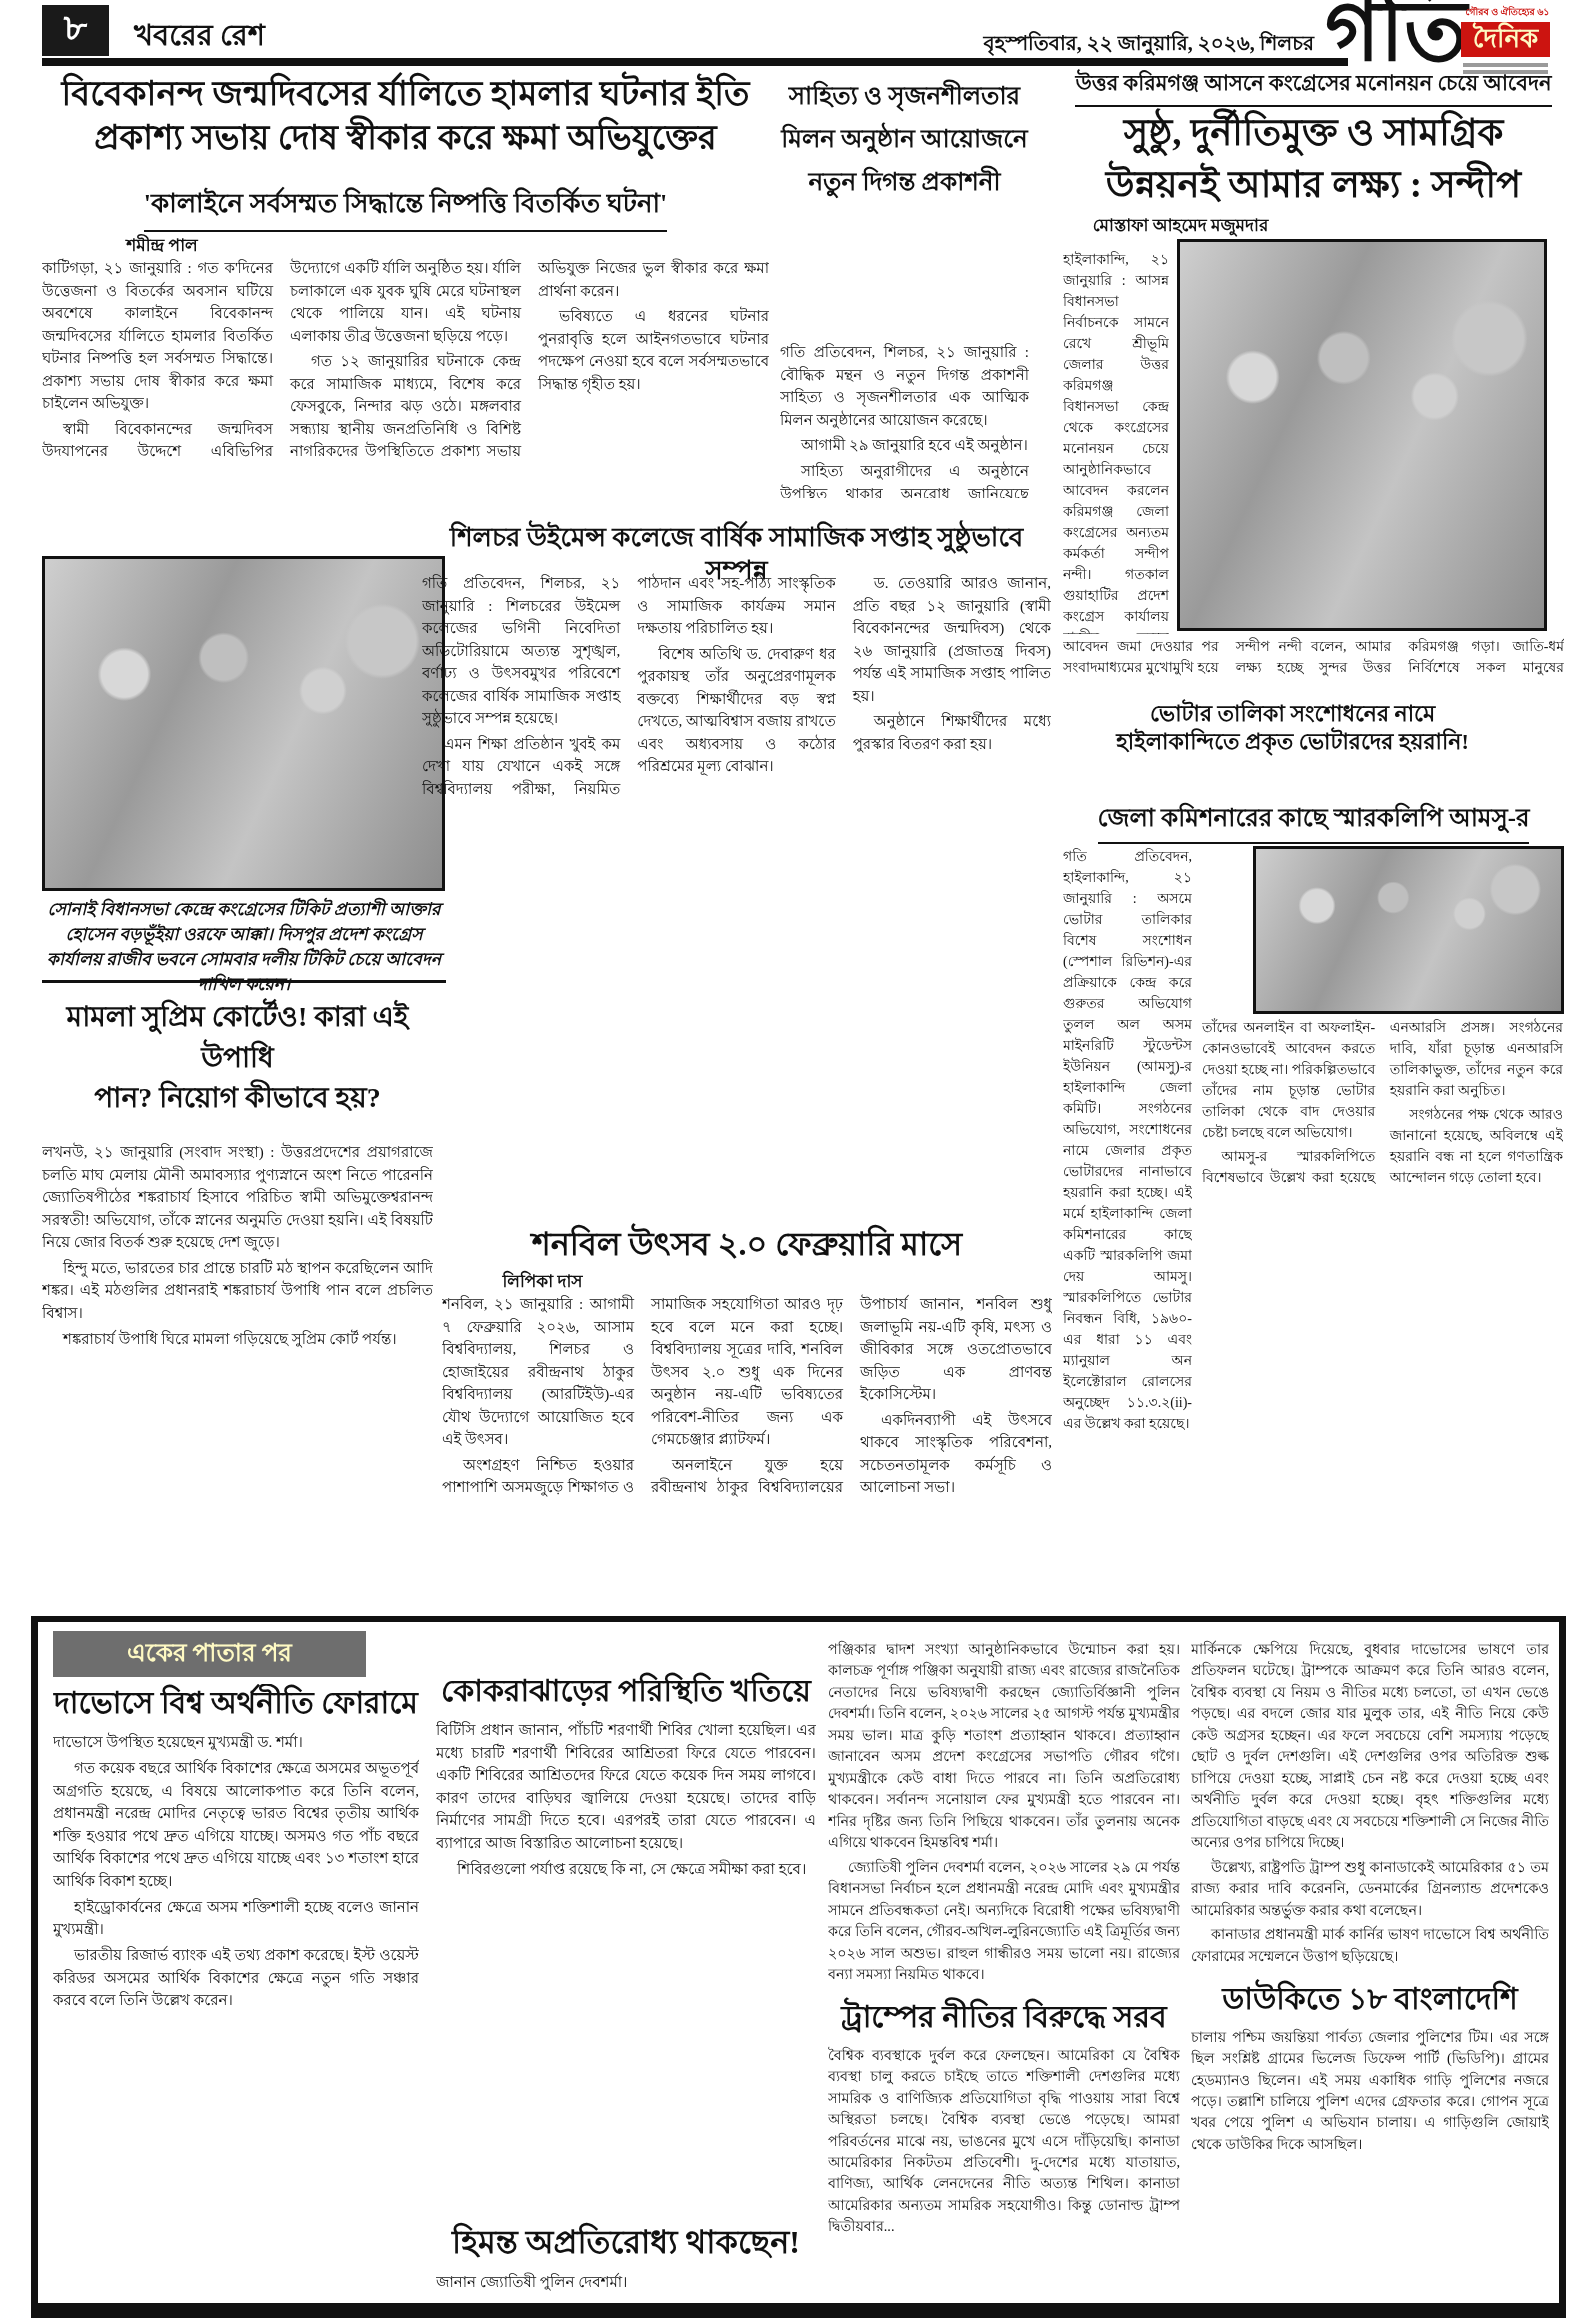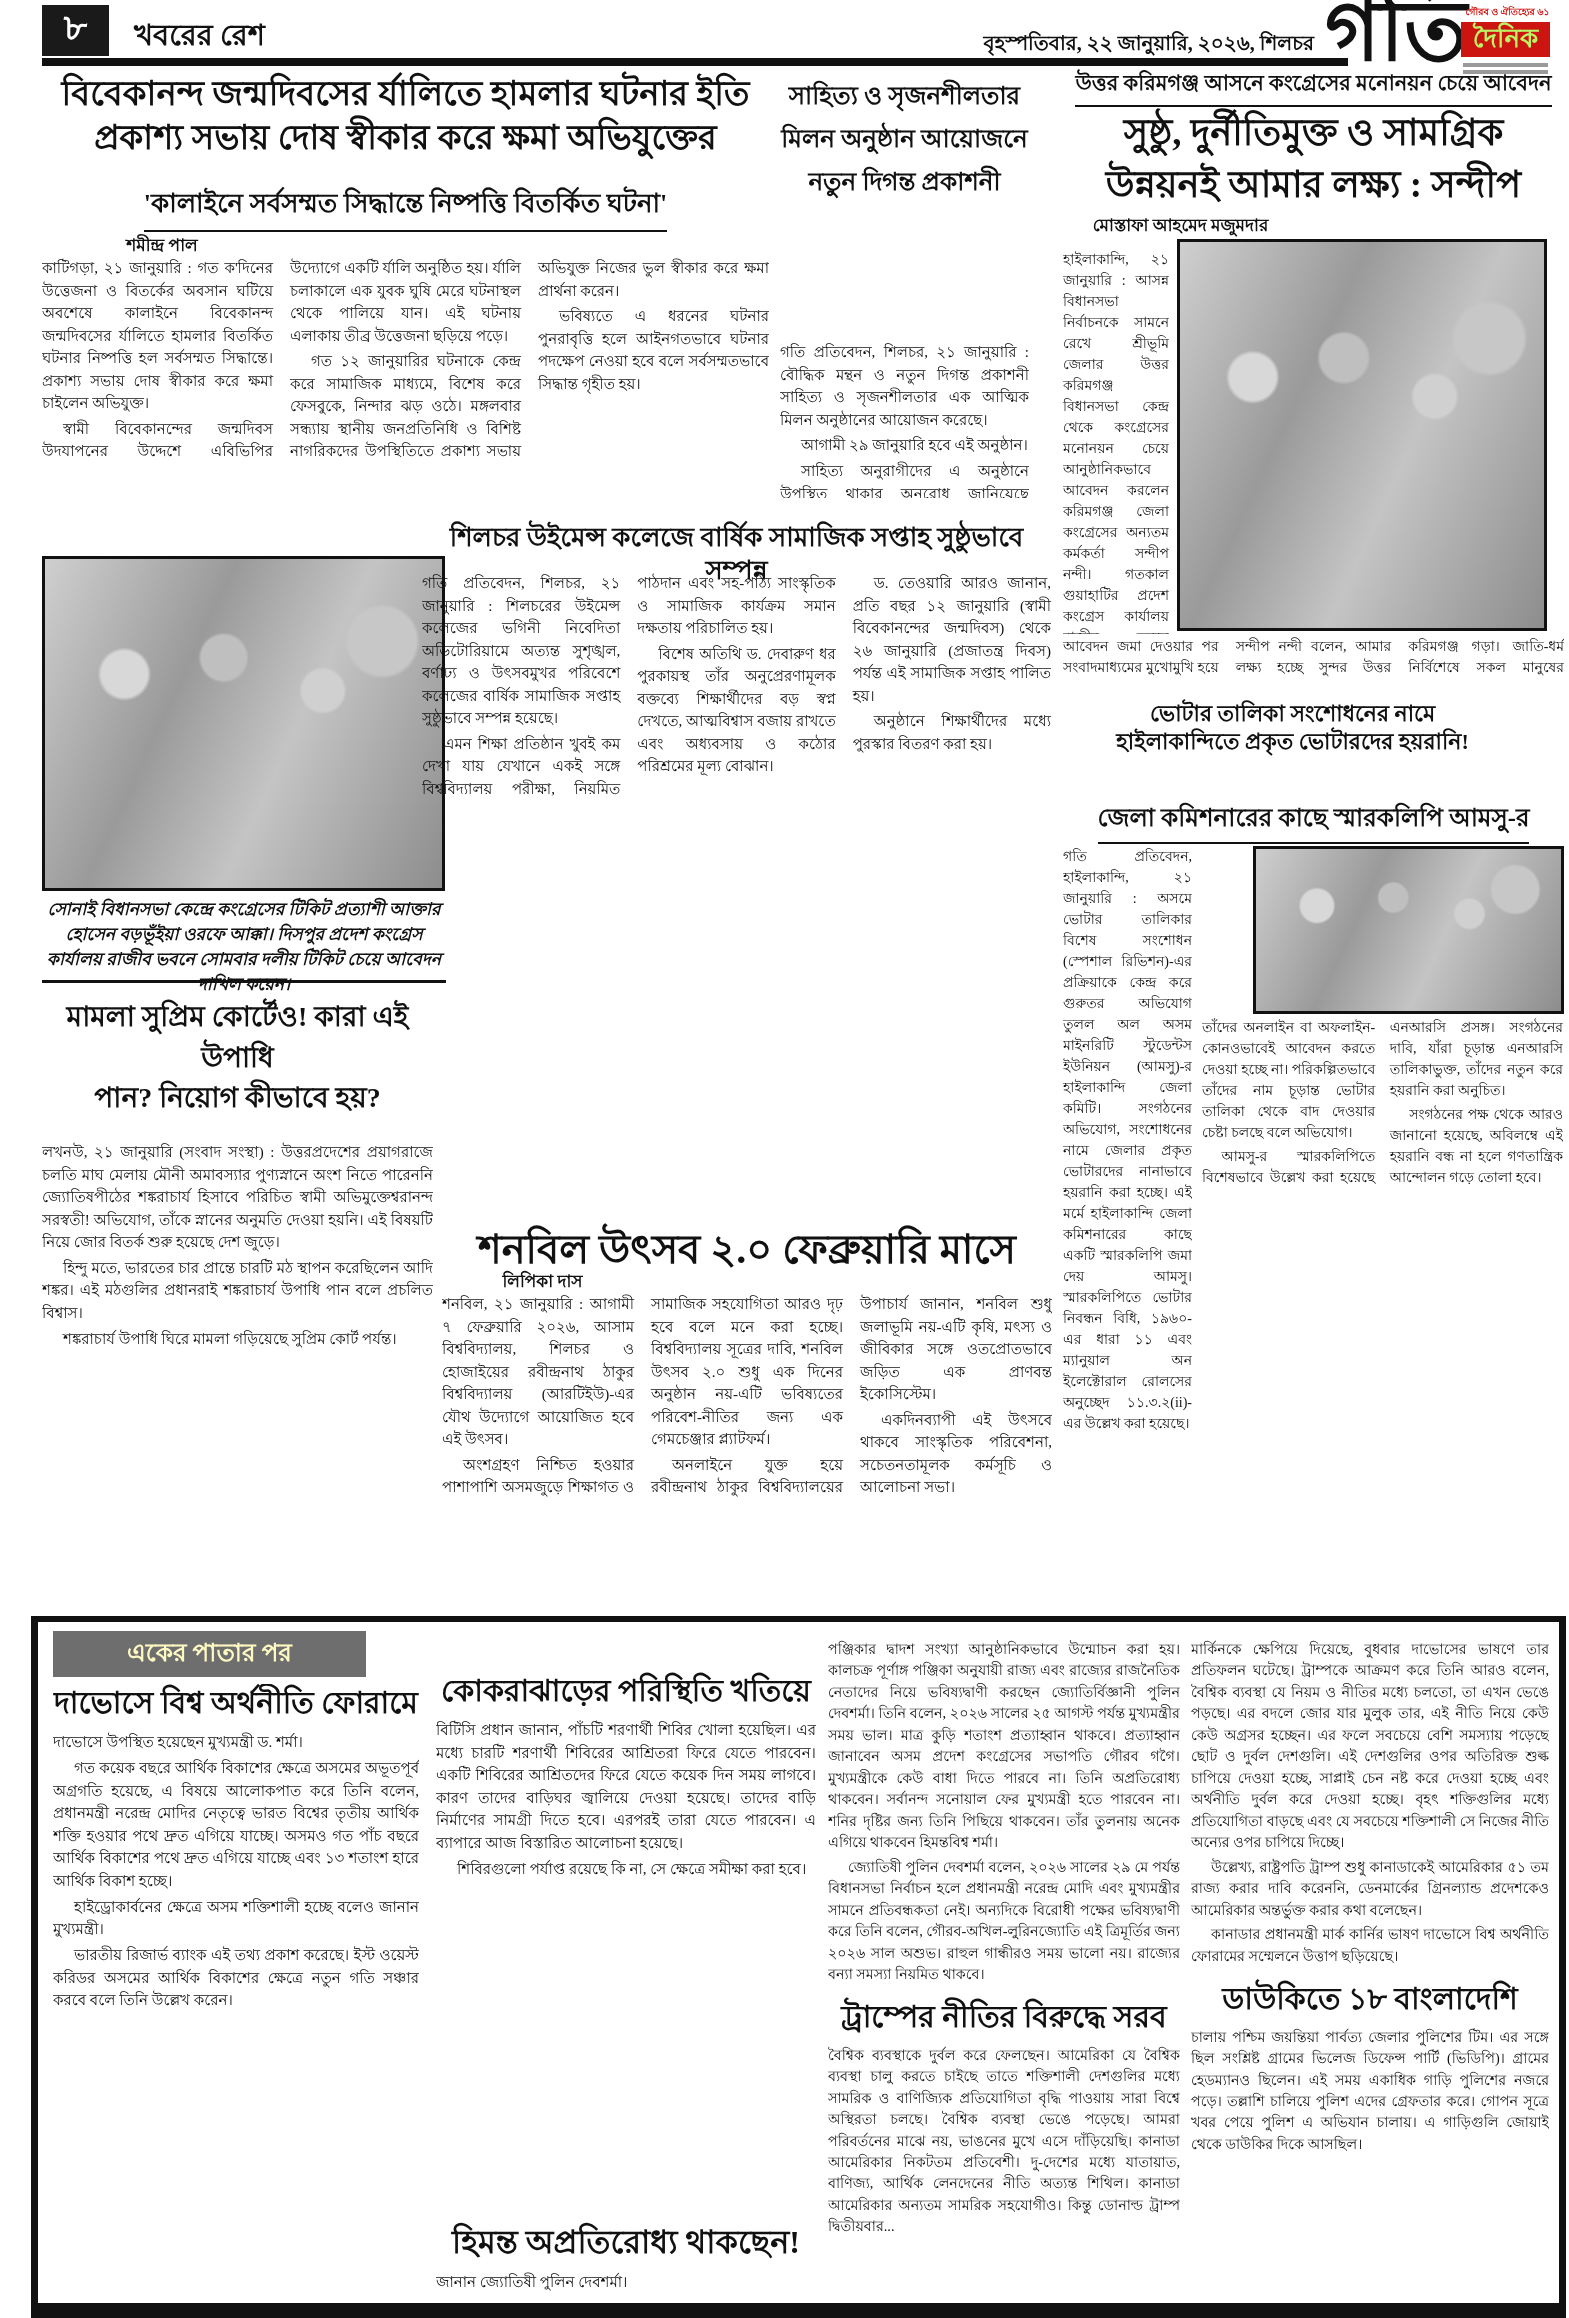--- a/index.html
+++ b/index.html
@@ -21,21 +21,21 @@
      radial-gradient(circle at 70% 40%, #d0d0d0 0 6%, transparent 7%),
      radial-gradient(circle at 85% 25%, #c7c7c7 0 8%, transparent 9%),
      linear-gradient(115deg,#cfcfcf 0%,#9a9a9a 35%,#c4c4c4 60%,#8d8d8d 100%);}
   .rule{background:#111;}
   .underl{border-bottom:2.2px solid #111;display:inline-block;padding-bottom:3.4px;}
   .caption{font-style:italic;font-weight:bold;font-size:17.3px;line-height:1.45;}
   .kicker{font-size:21px;}
   .crosshead{font-weight:bold;text-align:center;line-height:1.2;margin:10px 0;}
   .banner{background:#6e6e6e;color:#fef9c3;font-weight:bold;display:flex;align-items:center;justify-content:center;}
   .byline{font-weight:bold;font-size:17px;text-align:center;}
-  .masthead-red{background:#cc1410;color:#bef264;font-weight:bold;display:flex;align-items:center;justify-content:center;}
+  .masthead-red{background:#cc1410;color:#fef9c3;font-weight:bold;display:flex;align-items:center;justify-content:center;}
   .tinybar{background:#9a9a9a;}
 </style>
 </head>
 <body>
 
 <div id="page">
 
   <div class="abs" style="left:42px;top:4.5px;width:67px;height:51px;background:#1a1a1a;color:#fff;display:flex;align-items:center;justify-content:center;font-size:36px;font-weight:bold;">
     <span>৮</span>
   </div>
@@ -124,21 +124,21 @@
   <div class="abs hl ctr" style="left:42px;top:997px;width:391px;font-size:28px;line-height:1.45;">
     <div>মামলা সুপ্রিম কোর্টেও! কারা এই উপাধি</div>
     <div>পান? নিয়োগ কীভাবে হয়?</div>
   </div>
   <div class="abs body-txt just" style="left:42px;top:1141px;width:391px;height:470px;">
     <p>লখনউ, ২১ জানুয়ারি (সংবাদ সংস্থা) : উত্তরপ্রদেশের প্রয়াগরাজে চলতি মাঘ মেলায় মৌনী অমাবস্যার পুণ্যস্নানে অংশ নিতে পারেননি জ্যোতিষপীঠের শঙ্করাচার্য হিসাবে পরিচিত স্বামী অভিমুক্তেশ্বরানন্দ সরস্বতী! অভিযোগ, তাঁকে স্নানের অনুমতি দেওয়া হয়নি। এই বিষয়টি নিয়ে জোর বিতর্ক শুরু হয়েছে দেশ জুড়ে।</p>
     <p>হিন্দু মতে, ভারতের চার প্রান্তে চারটি মঠ স্থাপন করেছিলেন আদি শঙ্কর। এই মঠগুলির প্রধানরাই শঙ্করাচার্য উপাধি পান বলে প্রচলিত বিশ্বাস।</p>
     <p>শঙ্করাচার্য উপাধি ঘিরে মামলা গড়িয়েছে সুপ্রিম কোর্ট পর্যন্ত।</p>
   </div>
 
-  <div class="abs hl ctr" style="left:442px;top:1224px;width:610px;font-size:40px;">শনবিল উৎসব ২.০ ফেব্রুয়ারি মাসে</div>
+  <div class="abs hl ctr" style="left:442px;top:1224px;width:610px;font-size:32px;">শনবিল উৎসব ২.০ ফেব্রুয়ারি মাসে</div>
   <div class="abs byline" style="left:442px;top:1268px;width:201px;">লিপিকা দাস</div>
   <div class="abs body-txt just cols3" style="left:442px;top:1293px;width:610px;height:317px;">
     <p>শনবিল, ২১ জানুয়ারি : আগামী ৭ ফেব্রুয়ারি ২০২৬, আসাম বিশ্ববিদ্যালয়, শিলচর ও হোজাইয়ের রবীন্দ্রনাথ ঠাকুর বিশ্ববিদ্যালয় (আরটিইউ)-এর যৌথ উদ্যোগে আয়োজিত হবে এই উৎসব।</p>
     <p>অংশগ্রহণ নিশ্চিত হওয়ার পাশাপাশি অসমজুড়ে শিক্ষাগত ও সামাজিক সহযোগিতা আরও দৃঢ় হবে বলে মনে করা হচ্ছে। বিশ্ববিদ্যালয় সূত্রের দাবি, শনবিল উৎসব ২.০ শুধু এক দিনের অনুষ্ঠান নয়-এটি ভবিষ্যতের পরিবেশ-নীতির জন্য এক গেমচেঞ্জার প্ল্যাটফর্ম।</p>
     <p>অনলাইনে যুক্ত হয়ে রবীন্দ্রনাথ ঠাকুর বিশ্ববিদ্যালয়ের উপাচার্য জানান, শনবিল শুধু জলাভূমি নয়-এটি কৃষি, মৎস্য ও জীবিকার সঙ্গে ওতপ্রোতভাবে জড়িত এক প্রাণবন্ত ইকোসিস্টেম।</p>
     <p>একদিনব্যাপী এই উৎসবে থাকবে সাংস্কৃতিক পরিবেশনা, সচেতনতামূলক কর্মসূচি ও আলোচনা সভা।</p>
   </div>
 
   <div class="abs rule" style="left:31px;top:1616px;width:1535px;height:5.6px;"></div>
   <div class="abs rule" style="left:31px;top:1616px;width:6.7px;height:702px;"></div>

